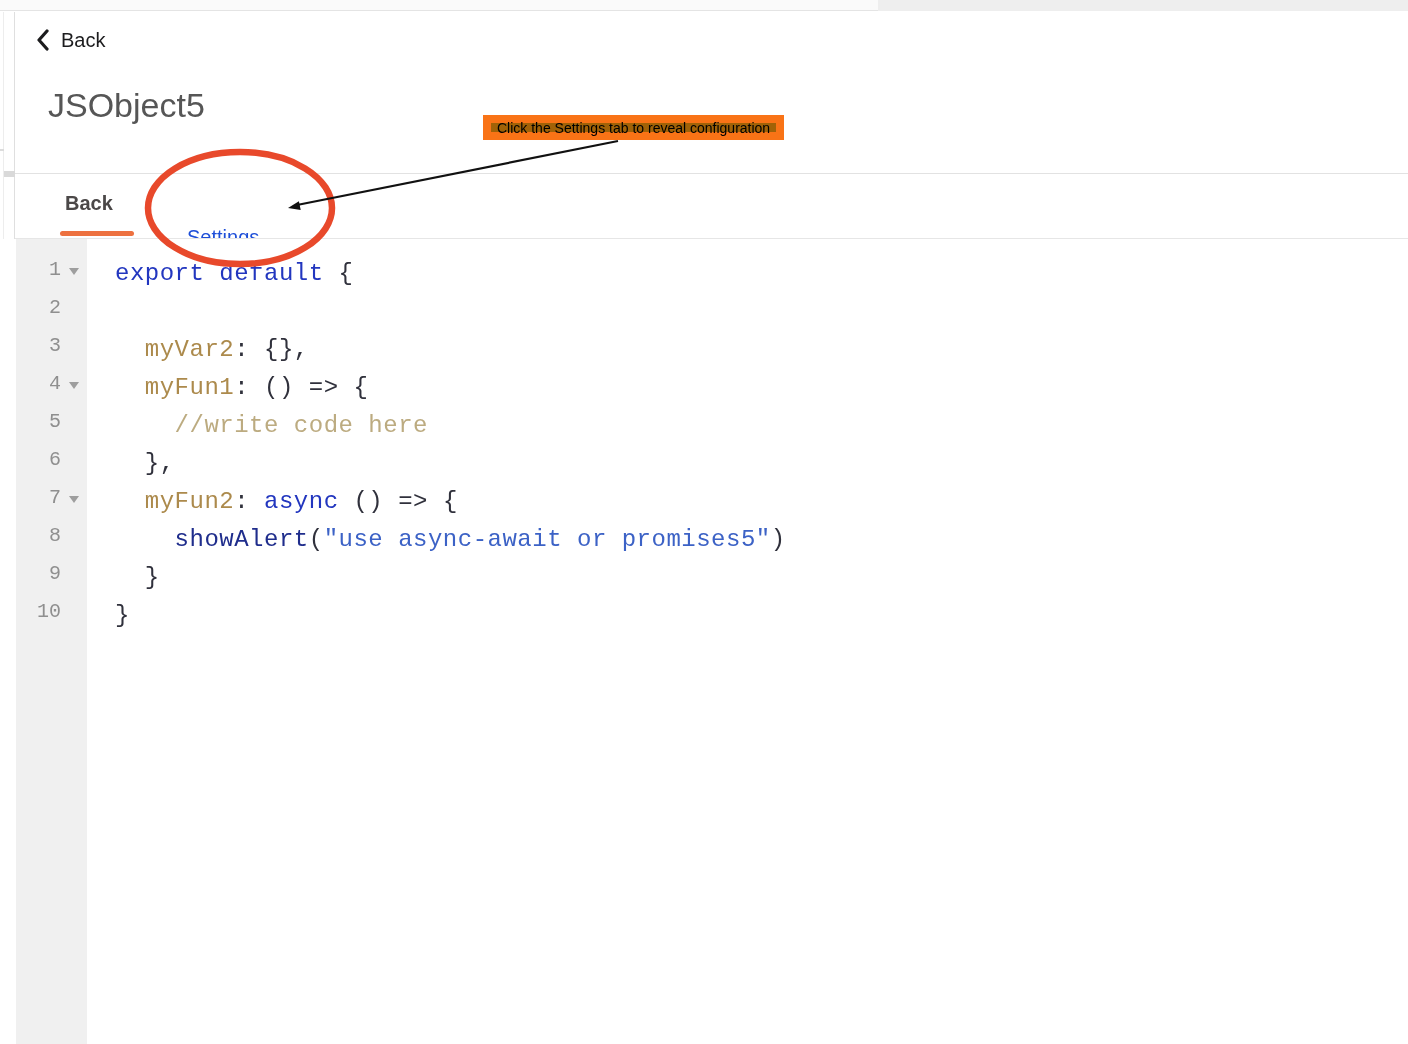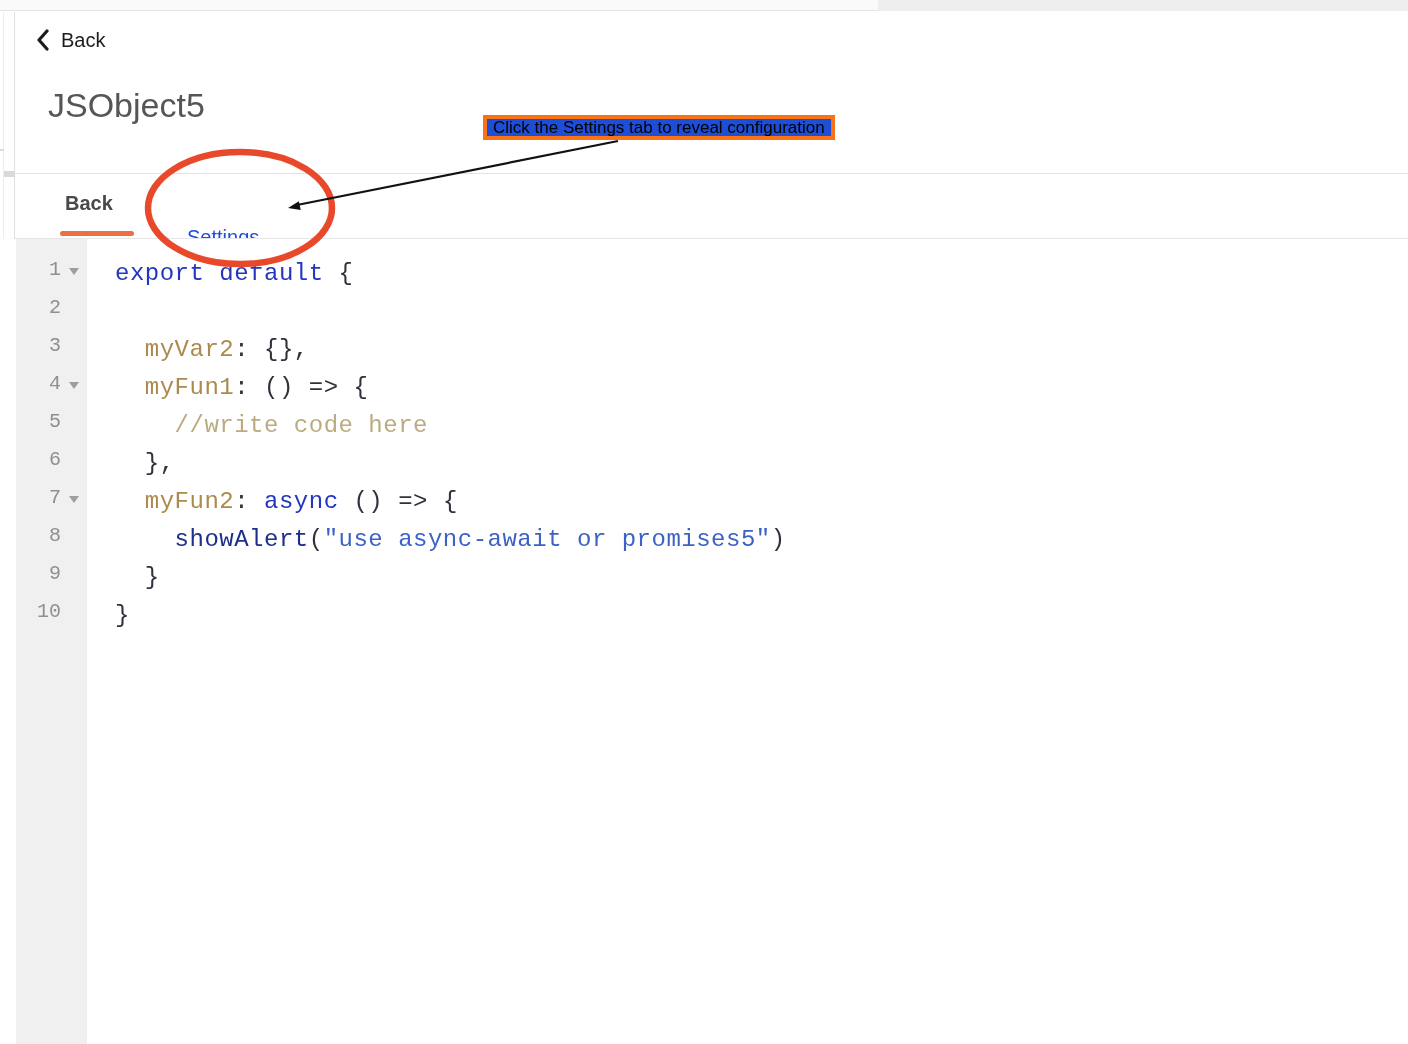--- a/index.html
+++ b/index.html
@@ -40,23 +40,23 @@
   
   .tab { position: absolute; top: 192px; font-size: 20px; cursor: pointer; }
   .tab-code { left: 65px; font-weight: 700; color: #4b4848; }
   .tab-settings { left: 187px; font-weight: 400; color: #1d4ed8; margin-top: 34px; }
   .tab-underline { position: absolute; left: 60px; top: 231px; width: 74px; height: 5px; border-radius: 3px; background: #ed7140; }
   .divider-2 { position: absolute; left: 15px; right: 0; top: 238px; height: 1px; background: #e6e6e6; }
 
   
   .tooltip {
     position: absolute; left: 483px; top: 115px; height: 25px;
-    background: #1d4ed8; border: 4px solid #f97316;
+    background: #a16207; border: 8px solid #f97316;
     display: flex; align-items: center; padding: 0 6px;
-    font-size: 17px; color: #000000; white-space: nowrap; z-index: 15;
+    font-size: 14px; color: #000000; white-space: nowrap; z-index: 15;
   }
 
   
   .overlay { position: absolute; left: 0; top: 0; width: 1408px; height: 280px; z-index: 20; pointer-events: none; }
 
   
   .editor { position: absolute; left: 0; top: 239px; right: 0; bottom: 0; background: #ffffff; cursor: text; }
   .gutter { position: absolute; left: 16px; top: 0; bottom: 0; width: 71px; background: #f0f0f0; }
   #code-lines { position: absolute; left: 0; top: 12px; right: 0; }
   .code-row { position: relative; height: 38px; width: 100%; }

